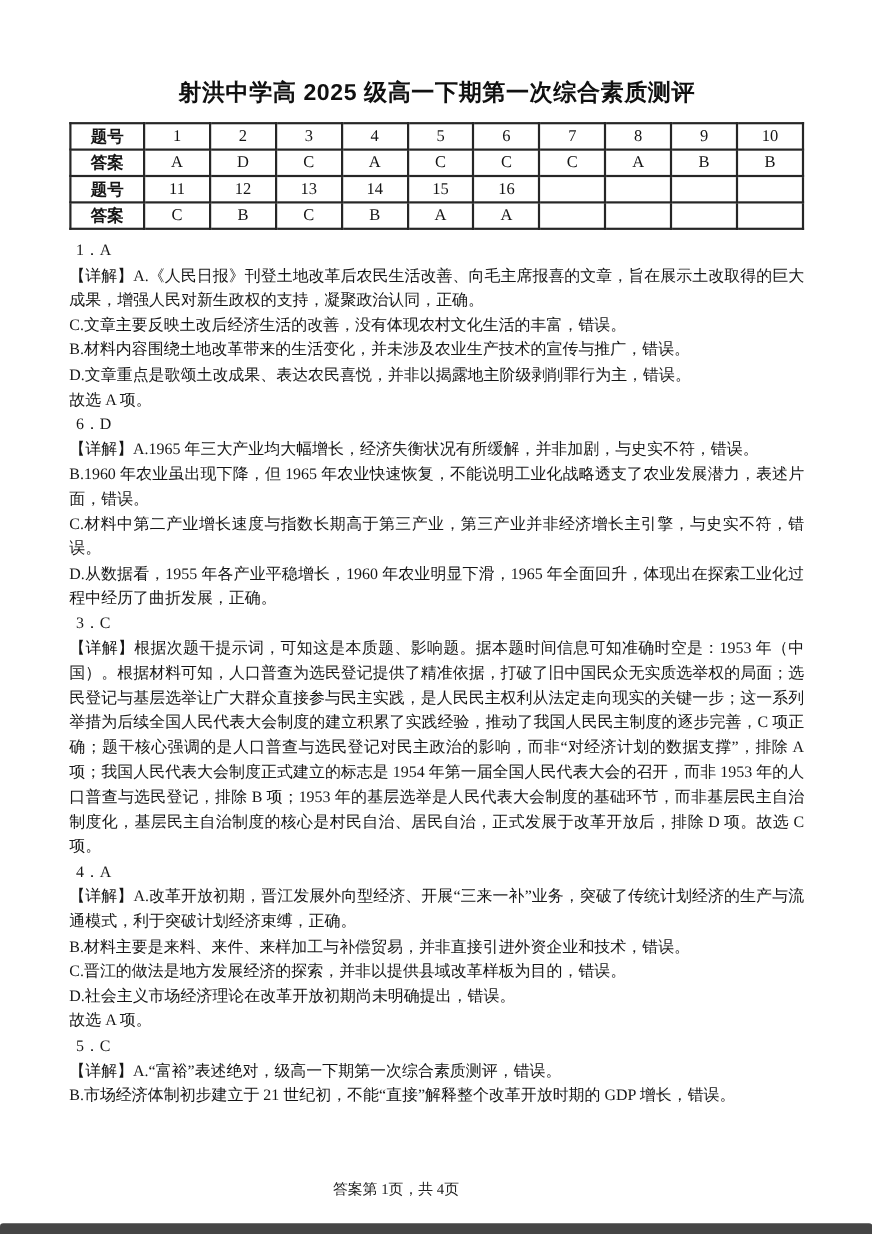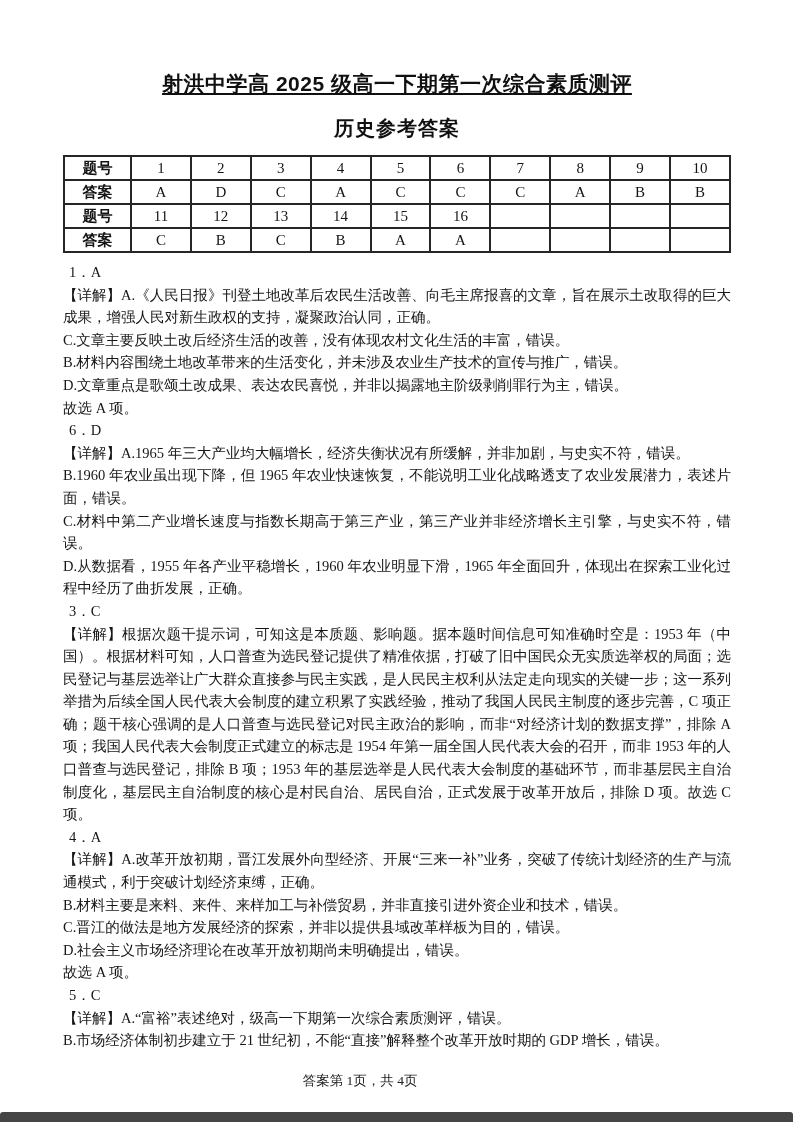--- a/index.html
+++ b/index.html
@@ -17,21 +17,20 @@
     box-sizing: border-box;
   }
   .doc-title {
     margin: 0;
     font-family: "Liberation Sans", sans-serif;
     font-weight: bold;
     font-size: 21px;
     letter-spacing: 0.5px;
     text-align: center;
     color: #101010;
-    text-decoration: underline;
   }
   .doc-subtitle {
     margin: 17px 0 0 0;
     font-family: "Liberation Sans", sans-serif;
     font-weight: bold;
     font-size: 20px;
     letter-spacing: 1px;
     text-align: center;
     color: #101010;
   }
@@ -83,21 +82,20 @@
     width: 793px; height: 10px;
     background: #454545;
     border-radius: 3px 3px 0 0;
   }
 </style>
 </head>
 <body>
 
 <div class="page">
   <h1 class="doc-title">射洪中学高 2025 级高一下期第一次综合素质测评</h1>
-  <h2 class="doc-subtitle">历史参考答案</h2>
 
   <table class="answers">
     <colgroup>
       <col class="label-col">
       <col>
         <col>
         <col>
         <col>
         <col>
         <col>

